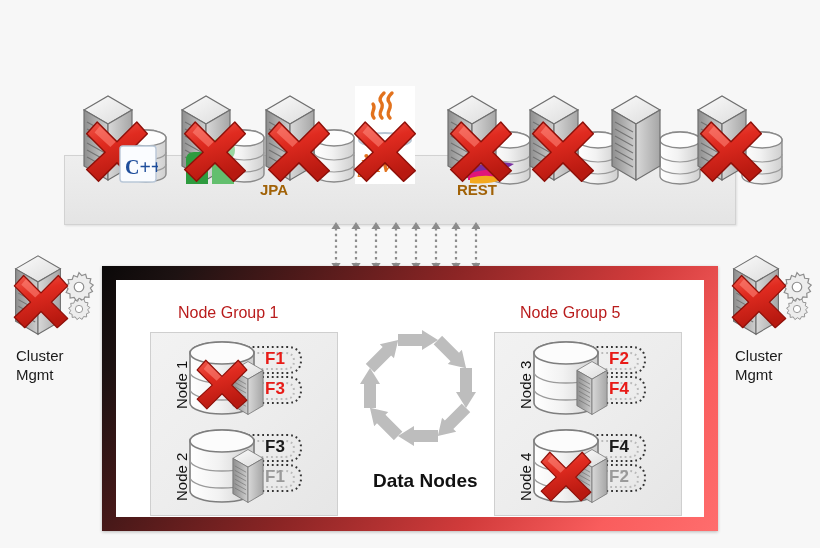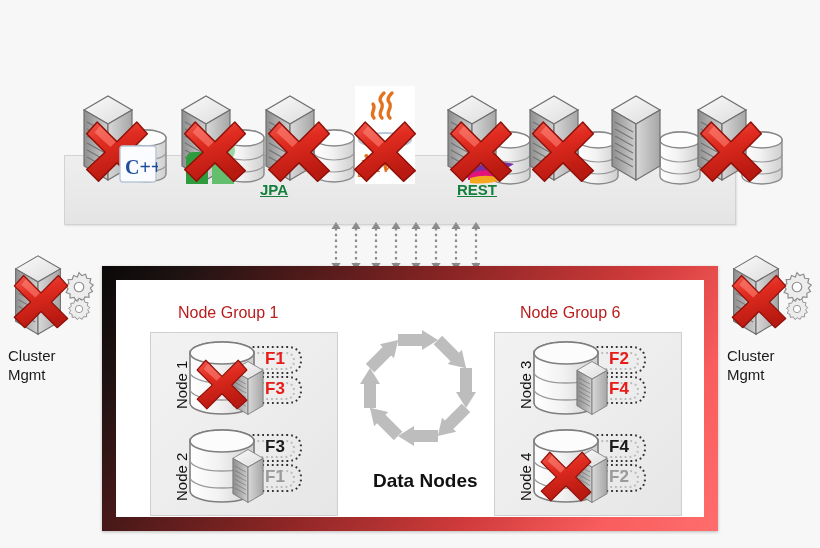--- a/index.html
+++ b/index.html
@@ -24,23 +24,22 @@
     font-size:18px;font-weight:bold;color:#111;letter-spacing:.2px;
     white-space:nowrap;
   }
 
   
   .server{position:absolute;}
   .srv-svg{display:block;}
 
   
   .node-cap{
-    position:absolute;font-size:15px;font-weight:bold;color:#15803d;
-    white-space:nowrap;
-    text-decoration:underline;
+    position:absolute;font-size:15px;font-weight:bold;color:#a16207;
+    white-space:nowrap;
   }
 
   
   .badge{position:absolute;}
 
   
   .data-frame{
     position:absolute;left:102px;top:266px;width:616px;height:265px;
     background:linear-gradient(125deg,#0a0808 0%,#1d1212 10%,#501a1a 26%,#8c2525 45%,#d13b3b 68%,#f95d5d 85%,#ff6d6d 100%);
     padding:14px;
@@ -80,20 +79,21 @@
   .data-nodes-label{
     position:absolute;font-size:19px;font-weight:bold;color:#111;
     white-space:nowrap;
     margin-left:17px;
   }
 
   
   .cm-label{
     position:absolute;font-size:15px;color:#1a1a1a;line-height:19px;
     white-space:nowrap;
+    margin-left:8px;
   }
 
   
   .arrows{position:absolute;left:330px;top:222px;width:150px;height:48px;}
 </style>
 </head>
 <body>
 
 <div id="stage">
 
@@ -406,21 +406,21 @@
                 <use href="#symRingArrow" x="-20" y="-10" width="40" height="20"></use>
               </g>
             <g transform="rotate(315) translate(0,-48)">
                 <use href="#symRingArrow" x="-20" y="-10" width="40" height="20"></use>
               </g>
           </g>
         </svg>
       </div>
       <div class="data-nodes-label" style="left:240px;top:190px;">Data Nodes</div>
 
-      <div class="ng-title" style="left:404px;top:24px;">Node Group 6</div>
+      <div class="ng-title" style="left:404px;top:24px;">Node Group 5</div>
 
       <div class="ng-box" style="left:378px;top:52px;width:186px;height:182px;">
 
         <div class="ng-row" style="left:0;top:0;width:186px;height:90px;">
           <div class="ng-vlabel" style="left:22px;top:76px;">Node 3</div>
           <svg width="186" height="92" viewBox="0 0 186 92" style="position:absolute;left:0;top:0;">
             <g fill="none" stroke="#333" stroke-width="2" stroke-dasharray="1.8 3">
               <path d="M92,14 h44 q14,0 14,13 q0,13 -14,13 h-44"></path>
               <path d="M92,44 h44 q14,0 14,13 q0,13 -14,13 h-44 h-48"></path>
             </g>

